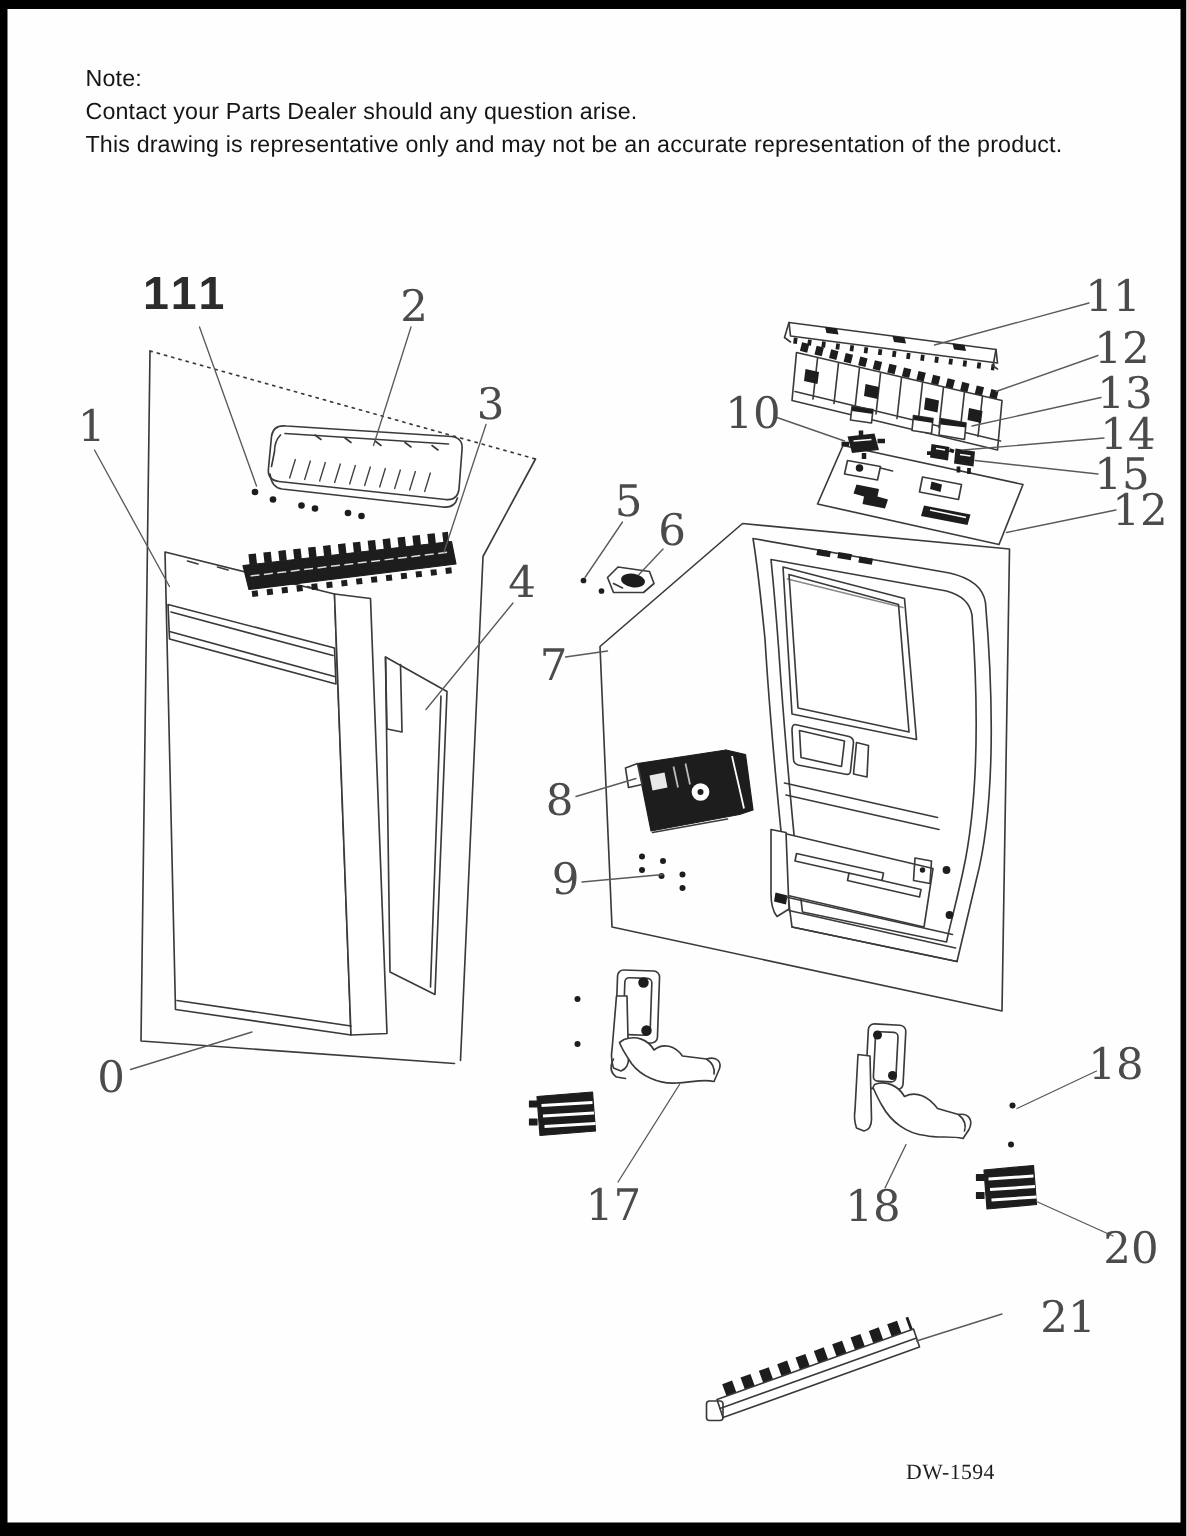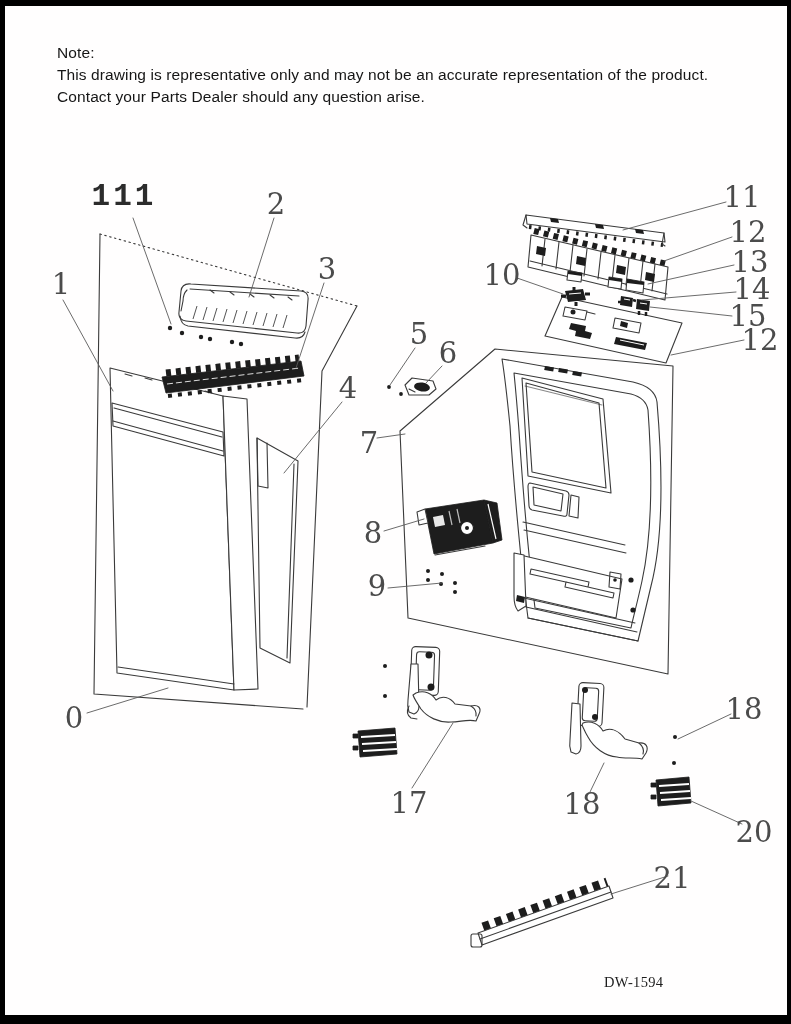--- a/index.html
+++ b/index.html
@@ -19,21 +19,21 @@
     letter-spacing:0.1px;
   }
   .art{position:absolute;left:0;top:0;width:782px;height:1009px;}
   .co{
     position:absolute;transform:translate(-50%,-50%);
     font-family:"DejaVu Serif",serif;font-size:29px;font-weight:400;
     color:#4b4b4b;white-space:nowrap;
   }
   .co111{
     position:absolute;transform:translate(-50%,-50%);
-    font-family:Liberation Mono, monospace;font-size:31px;font-weight:700;
+    font-family:Liberation Sans, sans-serif;font-size:31px;font-weight:700;
     letter-spacing:3px;color:#2c2c2c;
   }
   .dwno{
     position:absolute;left:599px;top:968px;
     font-size:14.5px;color:#1d1d1d;letter-spacing:0.3px;font-family:Liberation Serif, serif;
   }
   
   .ln{fill:none;stroke:#3a3a3a;stroke-width:1.1;stroke-linejoin:round;stroke-linecap:round;}
   .lnf{fill:#ffffff;stroke:#3a3a3a;stroke-width:1.1;stroke-linejoin:round;stroke-linecap:round;}
   .dk{fill:#1d1d1d;stroke:none;}
@@ -42,22 +42,22 @@
   .wht{stroke:#fff;fill:none;}
   .ldr{stroke:#5a5a5a;stroke-width:0.9;fill:none;stroke-linecap:round;}
 </style>
 </head>
 <body>
 
 <div class="page">
 
   <div class="note">
     <div>Note:</div>
+    <div>Contact your Parts Dealer should any question arise.</div>
     <div>This drawing is representative only and may not be an accurate representation of the product.</div>
-    <div>Contact your Parts Dealer should any question arise.</div>
   </div>
 
   <svg class="art" viewBox="0 0 782 1009">
 
     <g>
       <path class="ln" stroke-width="0.9" stroke-dasharray="1.5,3.5" d="M95,228 L352,300"></path>
       <path class="ln" stroke-width="0.9" d="M95,228 L89,688 L298,703"></path>
       <path class="ln" stroke-width="0.9" d="M352,300 L317,365 L302,701"></path>
     </g>
 
@@ -302,16 +302,16 @@
   <div class="co" style="left:737px;top:191px">11</div>
   <div class="co" style="left:743px;top:226px">12</div>
   <div class="co" style="left:745px;top:256px">13</div>
   <div class="co" style="left:747px;top:283px">14</div>
   <div class="co" style="left:743px;top:310px">15</div>
   <div class="co" style="left:755px;top:334px">12</div>
   <div class="co" style="left:404px;top:797px">17</div>
   <div class="co" style="left:577px;top:798px">18</div>
   <div class="co" style="left:739px;top:703px">18</div>
   <div class="co" style="left:749px;top:826px">20</div>
-  <div class="co" style="left:667px;top:872px">21</div>
+  <div class="co" style="left:707px;top:872px">21</div>
 
   <div class="dwno">DW-1594</div>
 </div>
 
 </body></html>

